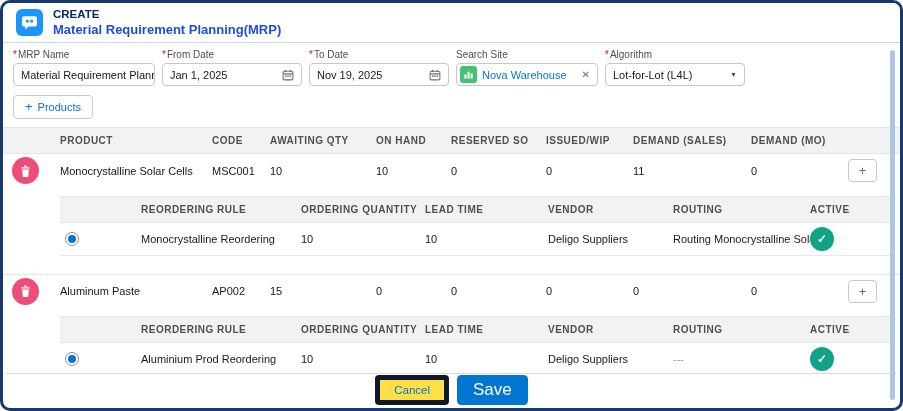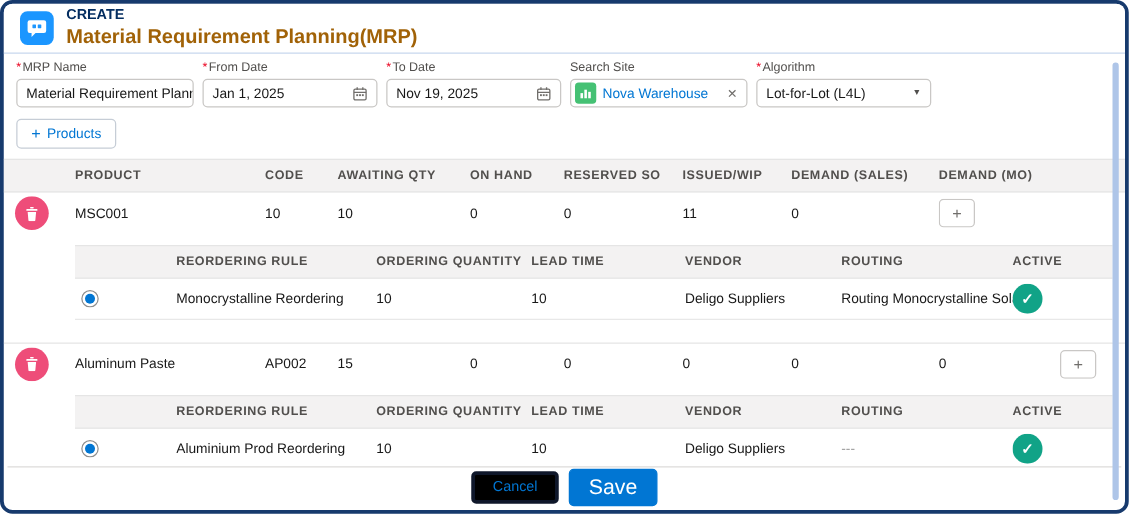--- a/index.html
+++ b/index.html
@@ -6,21 +6,21 @@
   html,body { width:903px; height:411px; background:#fff; font-family:"Liberation Sans", sans-serif; }
   .frame { position:absolute; inset:0; width:903px; height:411px; background:#fff;
            border:3px solid #173a6d; border-radius:10px; overflow:hidden; }
 
   
   .hdr { height:40px; display:flex; align-items:center; gap:10px; padding:0 13px;
          border-bottom:1px solid #c7d7ee; background:#fff; }
   .app-icon { width:27px; height:27px; border-radius:6px; background:#1b96ff;
               display:flex; align-items:center; justify-content:center; flex:0 0 auto; }
   .hdr-eyebrow { font-size:11.5px; font-weight:bold; color:#032d60; line-height:1.25; }
-  .hdr-title   { font-size:16px; font-weight:bold; color:#a16207; line-height:1.25; }
+  .hdr-title   { font-size:13px; font-weight:bold; color:#1d4ed8; line-height:1.25; }
 
   
   .form-row { display:flex; gap:7px; padding:6px 10px 7px 10px; }
   .field { width:140px; }
   .field.wide { width:142px; }
   .f-label { font-size:10px; color:#514f4d; margin-bottom:3px; white-space:nowrap; }
   .req::before { content:"*"; color:#ea001e; margin-right:1px; }
   .control { height:23px; border:1px solid #c9c7c5; border-radius:4px; background:#fff;
              display:flex; align-items:center; padding:0 7px; font-size:11px; color:#181818;
              white-space:nowrap; overflow:hidden; }
@@ -62,21 +62,21 @@
              justify-content:center; cursor:pointer; font-family:inherit; }
   .radio { width:14px; height:14px; border-radius:50%; border:1px solid #8f8f8f; background:#fff;
            margin-left:5px; display:flex; align-items:center; justify-content:center; cursor:pointer; }
   .radio .dot { width:8px; height:8px; border-radius:50%; background:#0176d3; }
   .check-badge { width:24px; height:24px; border-radius:50%; background:#11a387; color:#fff;
                  font-size:12px; font-weight:bold; display:flex; align-items:center; justify-content:center; }
 
   
   .footer { position:absolute; left:3px; right:3px; bottom:3px; height:32px; background:#fff;
             border-top:1px solid #dddbda; display:flex; align-items:center; justify-content:center; gap:8px; }
-  .btn-cancel { background:#000000; border:3px solid #0f172a; border-radius:4px; color:#0176d3;
+  .btn-cancel { background:#fde047; border:5px solid #0f172a; border-radius:4px; color:#0176d3;
                 font-size:11.5px; padding:4px 14px; cursor:pointer; font-family:inherit; }
   .btn-save { background:#0176d3; border:1px solid #0176d3; border-radius:4px; color:#fff;
               font-size:17px; padding:4px 15px; cursor:pointer; font-family:inherit; }
 
   .scrollbar { position:absolute; top:47px; bottom:8px; right:5px; width:5px;
                background:#aec5e8; border-radius:3px; }
 </style>
 </head>
 <body>
 
@@ -179,20 +179,21 @@
   <div class="g-main row-main">
     <div class="cell">
       <button class="del-btn">
         <svg width="11" height="12" viewBox="0 0 14 16">
           <rect x="1" y="3" width="12" height="1.8" rx="0.9" fill="#fff"></rect>
           <rect x="5" y="0.8" width="4" height="1.6" rx="0.8" fill="#fff"></rect>
           <path d="M2.5 6h9l-0.8 9a1.2 1.2 0 01-1.2 1H4.5a1.2 1.2 0 01-1.2-1z" fill="#fff"></path>
         </svg>
       </button>
     </div>
+    <div class="cell">Monocrystalline Solar Cells</div>
     <div class="cell">MSC001</div>
     <div class="cell">10</div>
     <div class="cell">10</div>
     <div class="cell">0</div>
     <div class="cell">0</div>
     <div class="cell">11</div>
     <div class="cell">0</div>
     <div class="cell">
       <button class="add-btn">
           <span>+</span>

